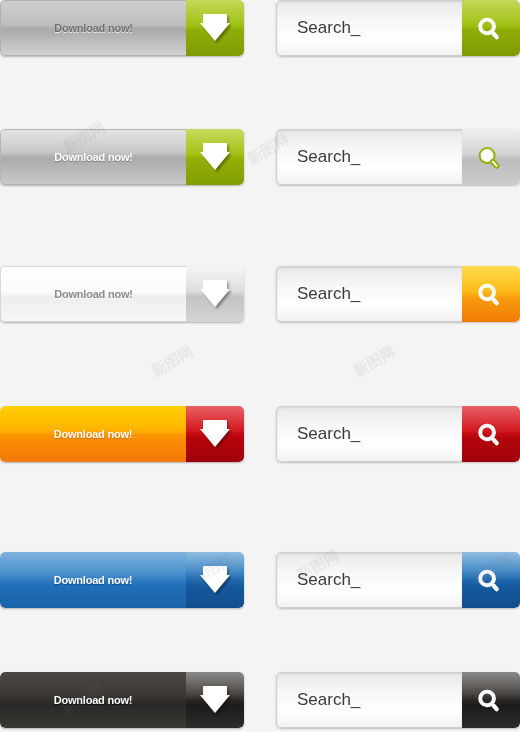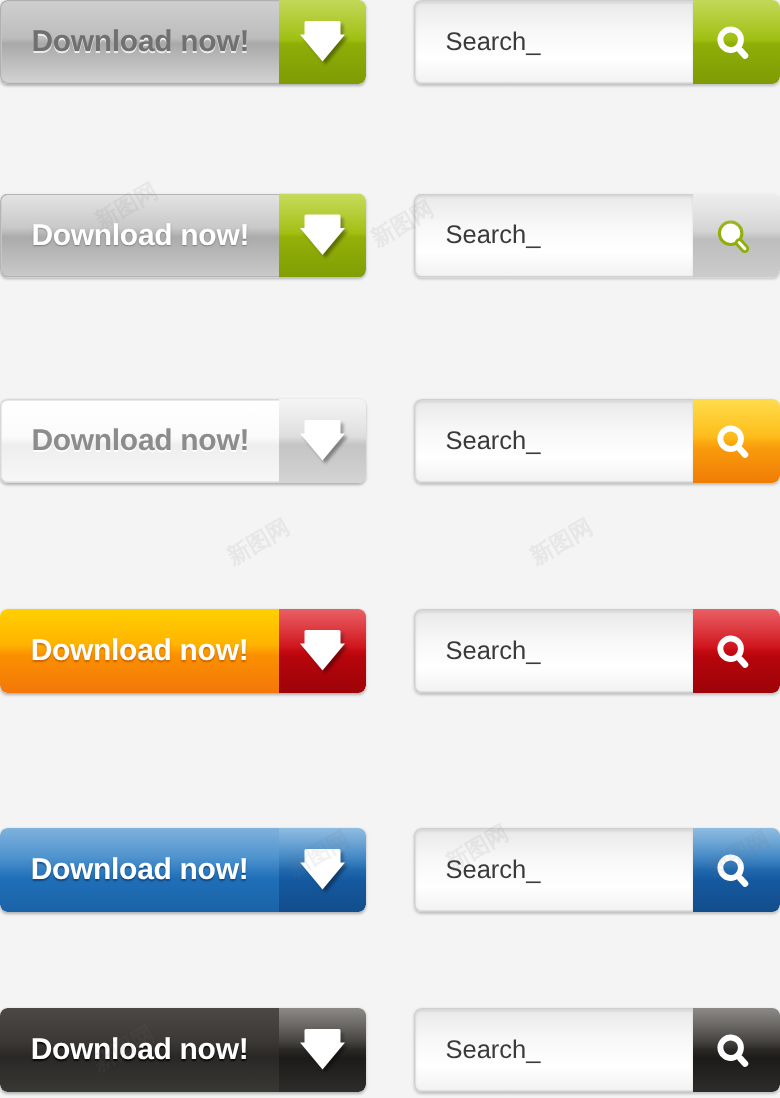--- a/index.html
+++ b/index.html
@@ -56,21 +56,21 @@
     overflow: hidden;
     display: flex;
     align-items: stretch;
     box-sizing: border-box;
   }
   .dl-label {
     flex: 1 1 auto;
     display: flex;
     align-items: center;
     justify-content: center;
-    font-size: 20px;
+    font-size: 11px;
     font-weight: bold;
     letter-spacing: -0.2px;
     user-select: none;
     position: relative;
   }
   .dl-arrow-cell {
     flex: 0 0 58px;
     width: 58px;
     position: relative;
     display: flex;

